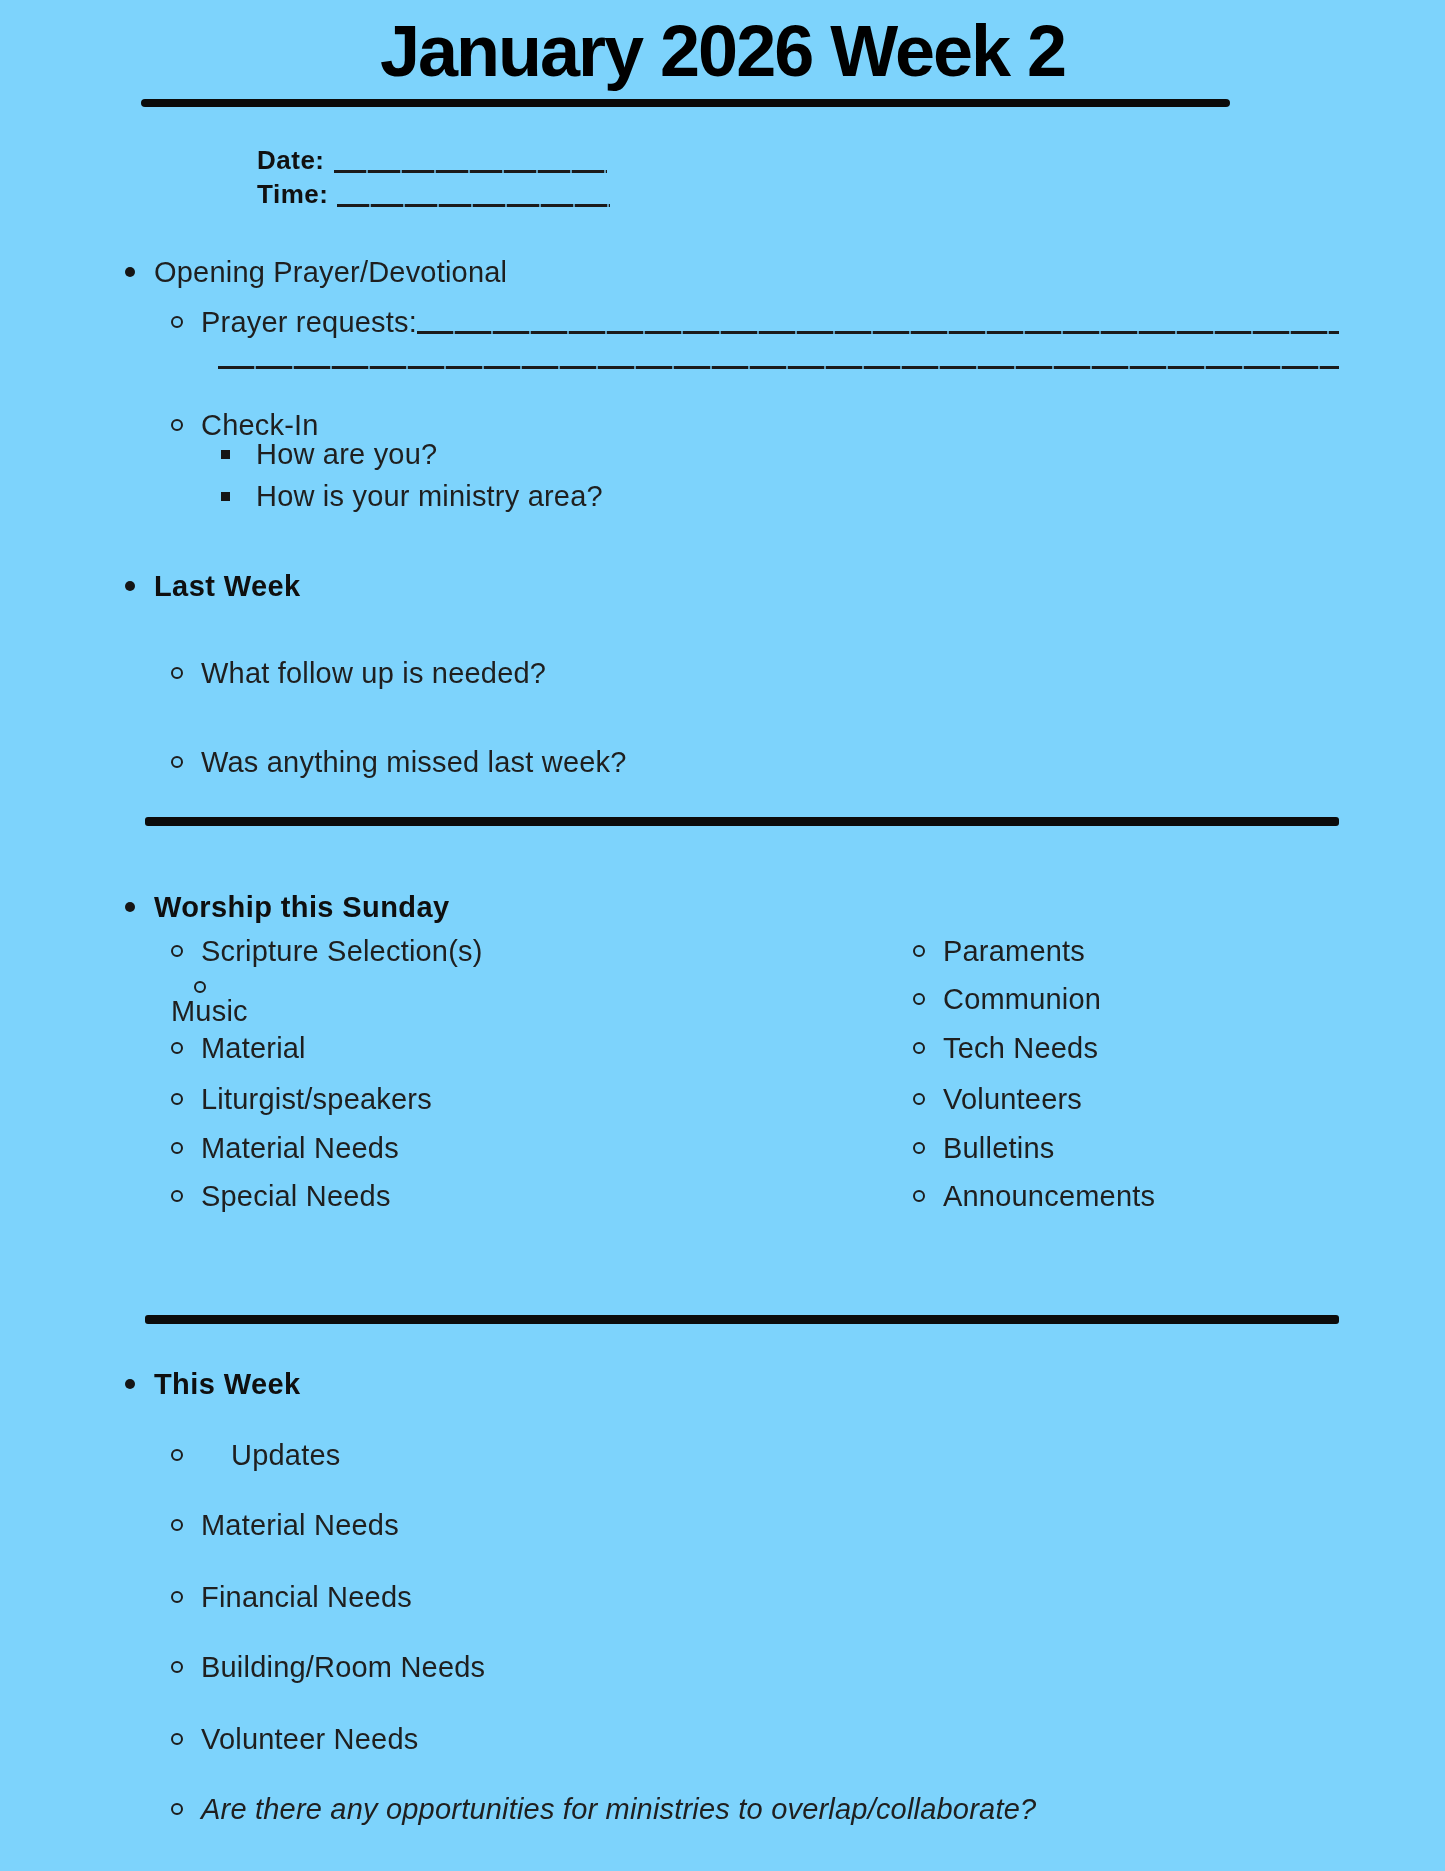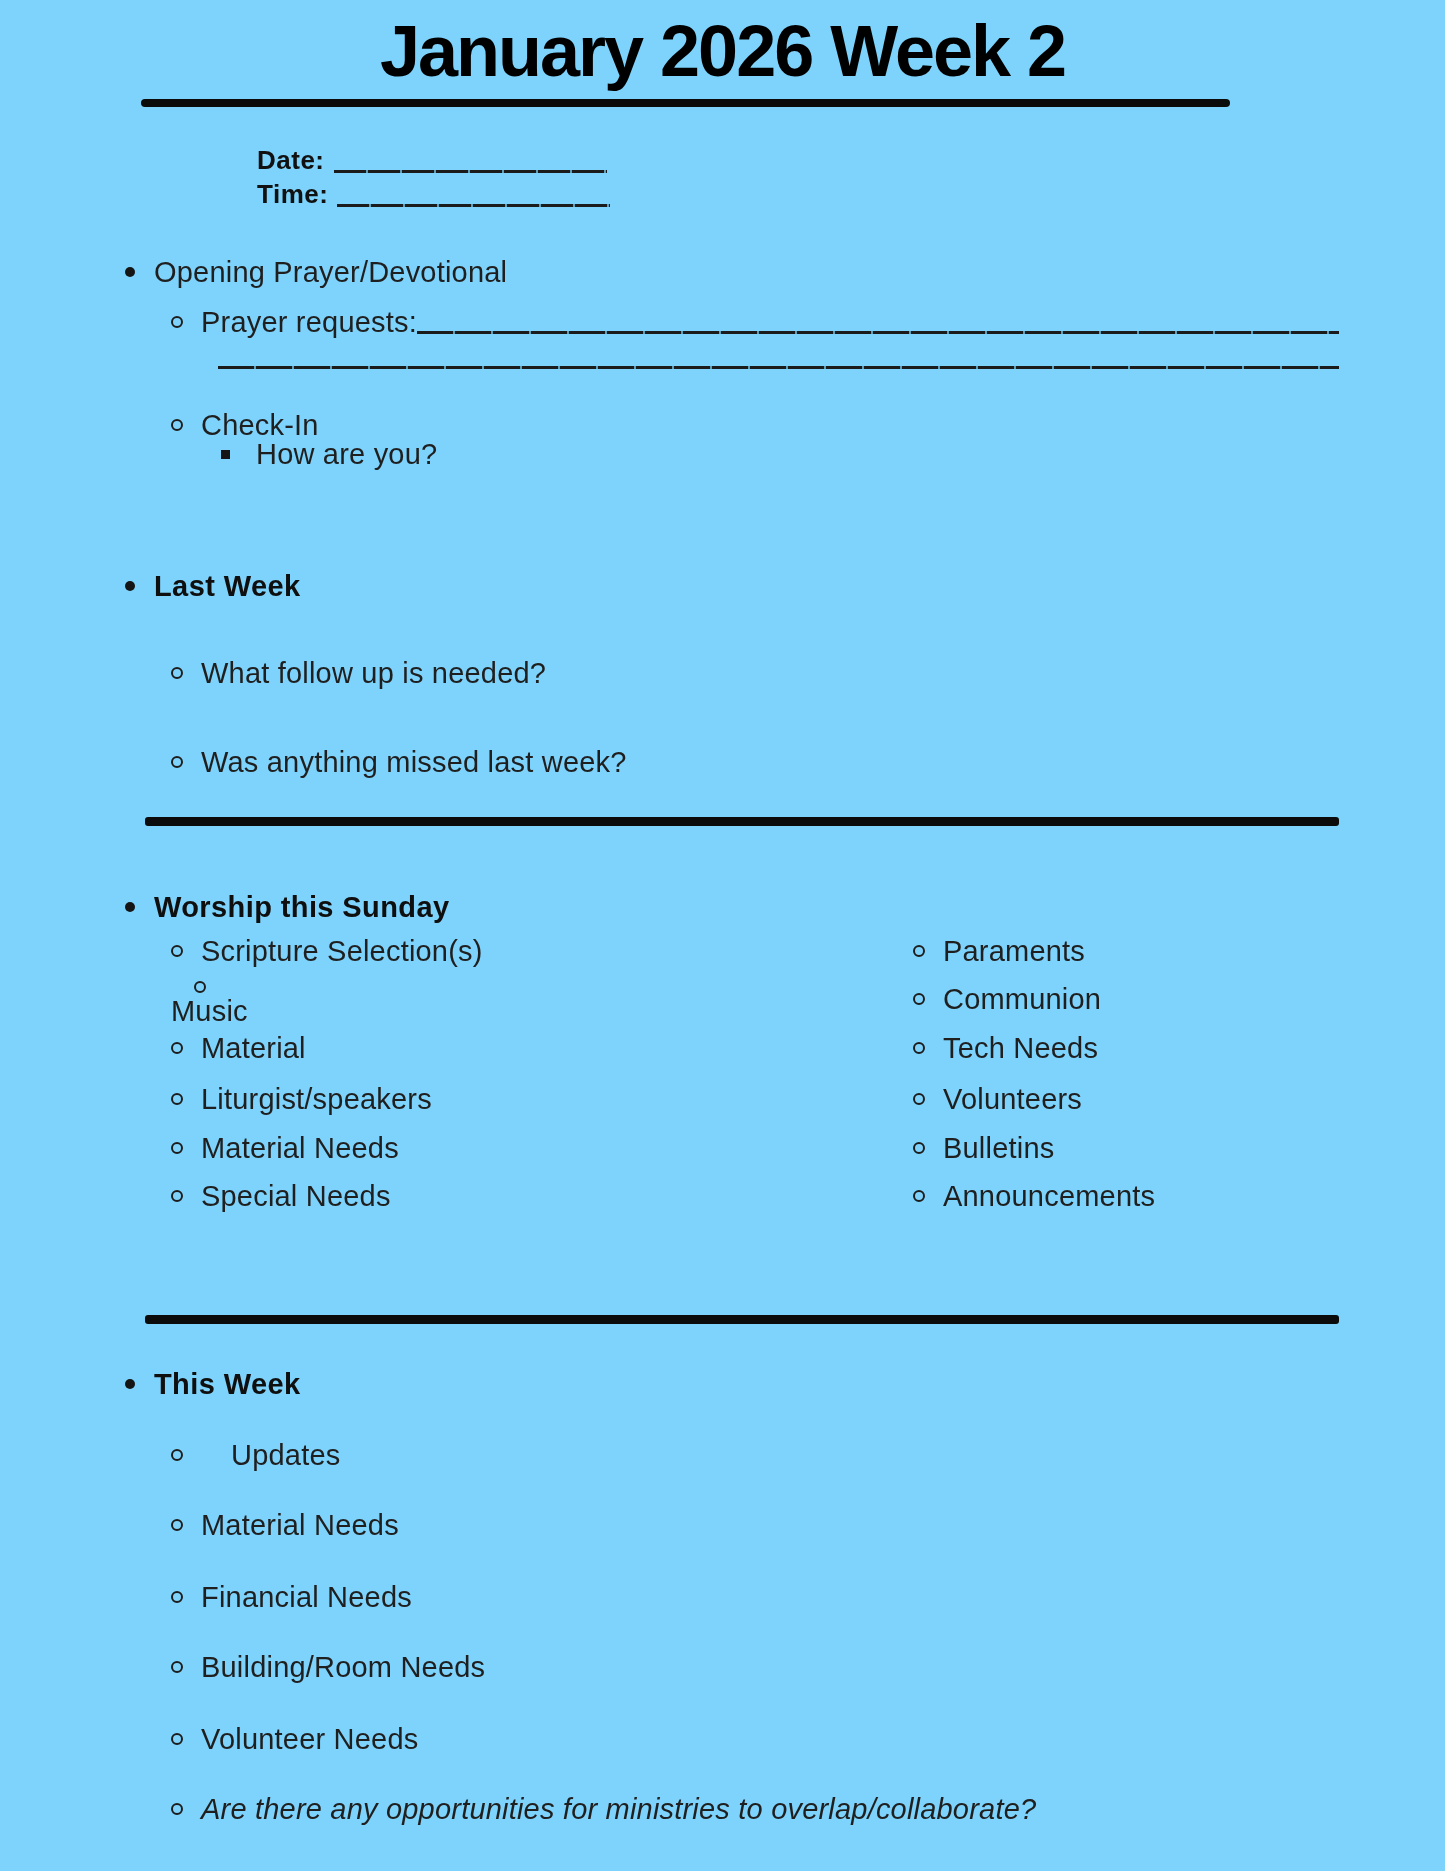--- a/index.html
+++ b/index.html
@@ -88,20 +88,24 @@
 
   <div class="abs row" style="top:407px; left:171px;">
     <span class="b2"></span>
     <span class="txt">Check-In</span>
   </div>
 
   <div class="abs row" style="top:436px; left:221px;">
     <span class="b3"></span>
     <span class="txt">How are you?</span>
   </div>
+  <div class="abs row" style="top:478px; left:221px;">
+    <span class="b3"></span>
+    <span class="txt">How is your ministry area?</span>
+  </div>
 
   <div class="abs row bold" style="top:568px; left:125px;">
     <span class="b1"></span>
     <span class="txt">Last Week</span>
   </div>
 
   <div class="abs row" style="top:655px; left:171px;">
     <span class="b2"></span>
     <span class="txt">What follow up is needed?</span>
   </div>

